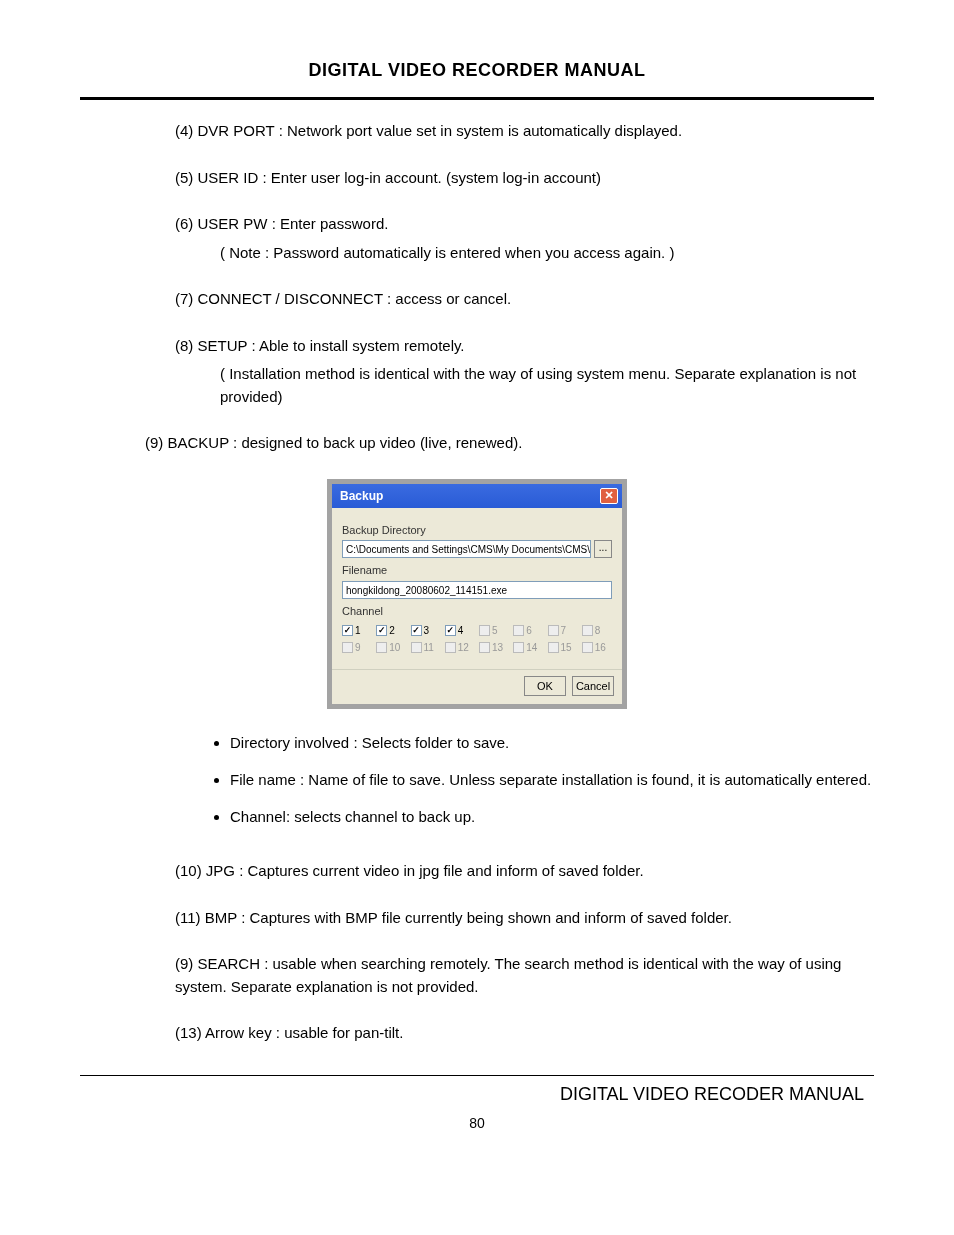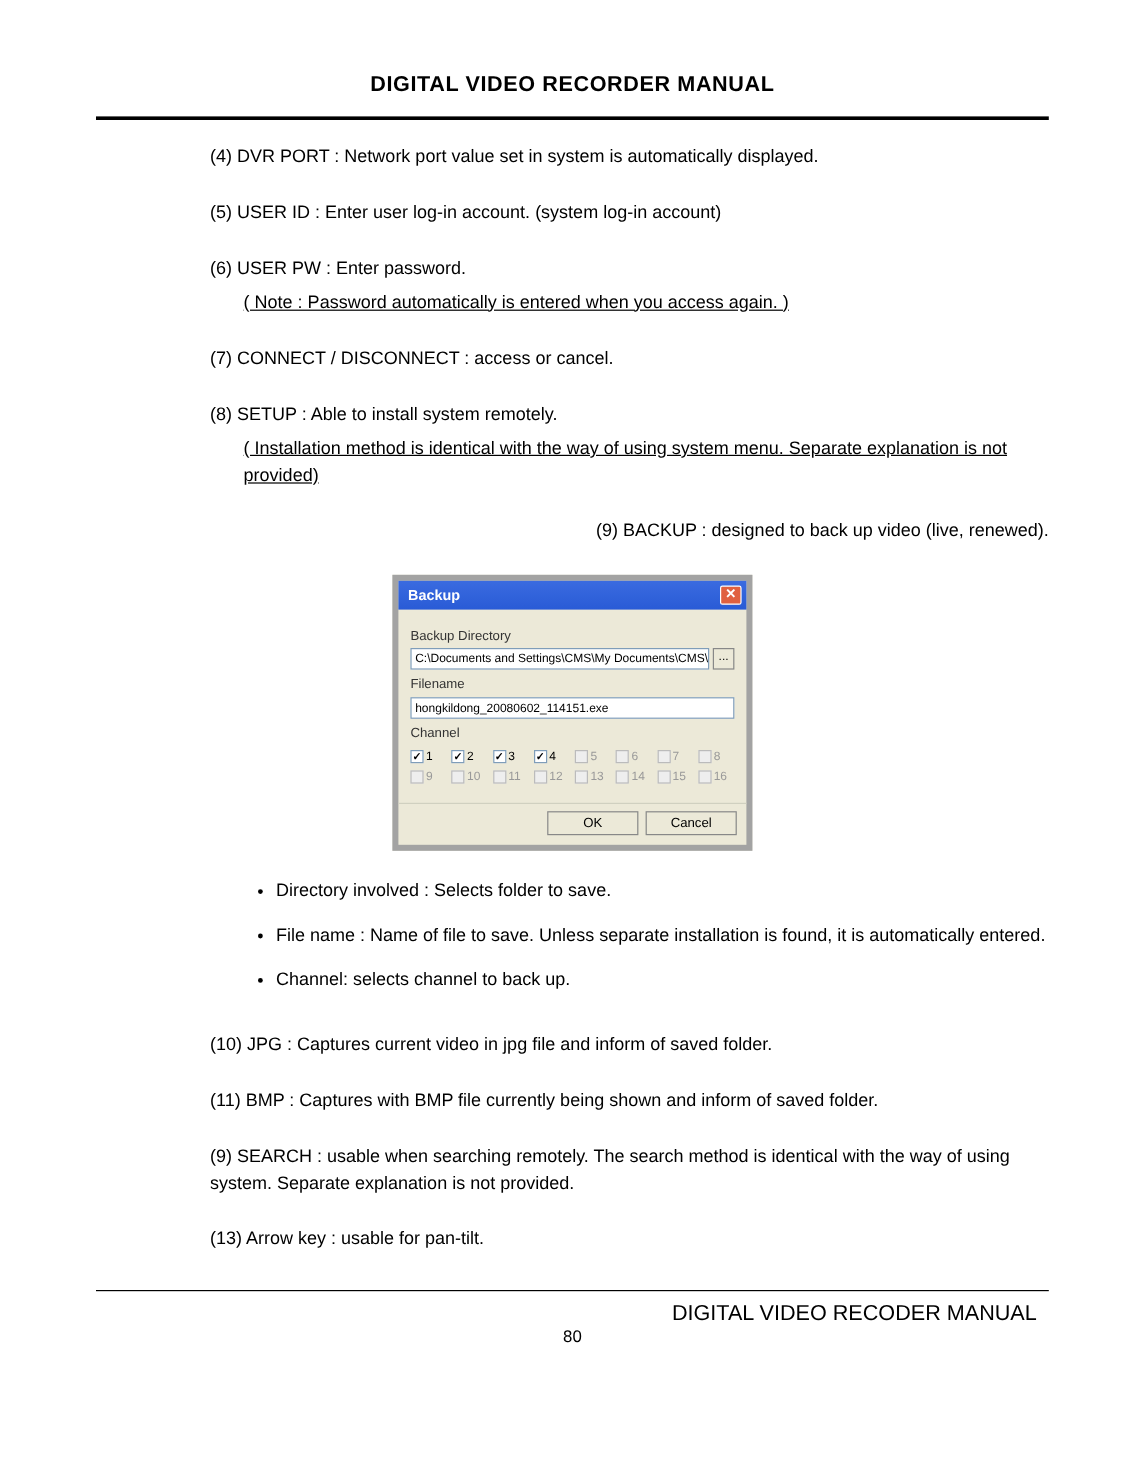--- a/index.html
+++ b/index.html
@@ -35,37 +35,38 @@
     margin: 30px 0 8px 0;
   }
   .content {
     font-size: 15px;
     line-height: 1.5;
   }
   .para {
     margin: 0 0 24px 0;
   }
   .indent-1 { margin-left: 95px; }
-  .indent-0 { margin-left: 65px; text-align: right; }
-  .sub { margin-left: 28px; display: block; margin-top: 6px; text-decoration: underline; }
+  .indent-0 { margin-left: 65px; }
+  .sub { margin-left: 45px; display: block; margin-top: 6px; }
   .bullets {
     list-style: disc;
     margin: 10px 0 30px 150px;
     padding: 0;
   }
   .bullets li { margin-bottom: 10px; line-height: 1.8; }
   .footer-label {
     text-align: right;
     font-size: 18px;
     margin-top: 2px;
     padding-right: 10px;
   }
   .page-num {
     text-align: center;
     font-size: 14px;
+    margin-top: 10px;
   }
 
   
   .dialog-wrap {
     display: flex;
     justify-content: center;
     margin: 10px 0 20px 0;
   }
   .dialog {
     width: 300px;
@@ -136,21 +137,21 @@
   .disabled { color: #999; }
   .disabled .cb { border-color: #bbb; background: #eee; }
   .dlg-foot {
     display: flex;
     justify-content: flex-end;
     gap: 6px;
     padding: 6px 8px 8px 8px;
     border-top: 1px solid #d0d0c0;
   }
   .btn {
-    width: 76px; height: 20px;
+    width: 42px; height: 20px;
     border: 1px solid #888;
     background: #ece9d8;
     font-size: 11px;
     text-align: center;
     line-height: 18px;
     cursor: pointer;
   }
 </style>
 </head>
 <body>

